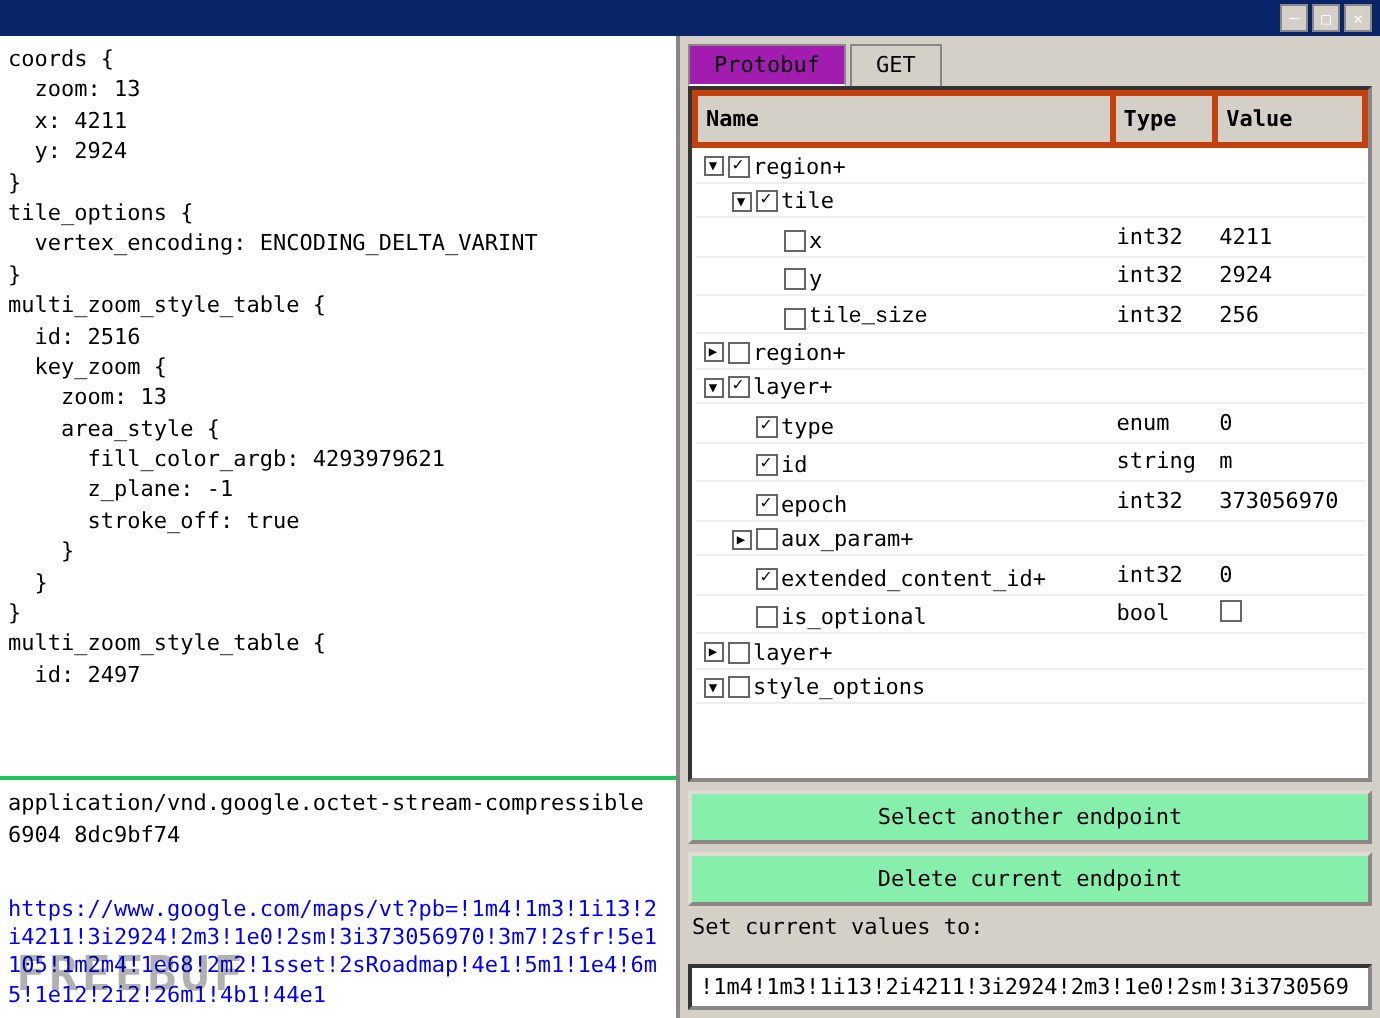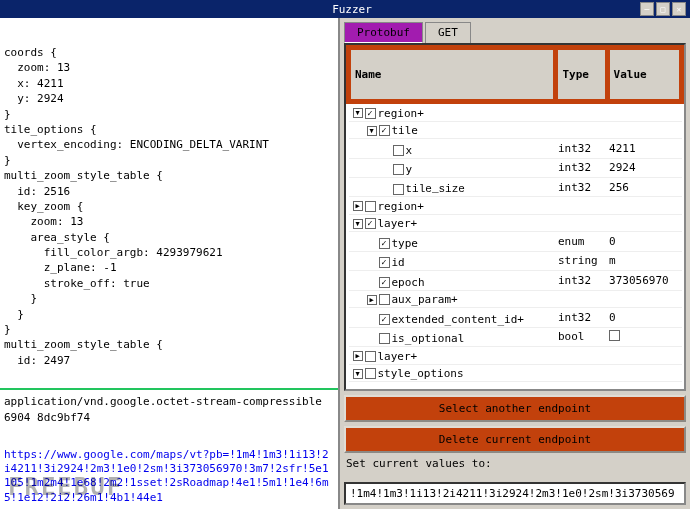--- a/index.html
+++ b/index.html
@@ -107,22 +107,22 @@
       margin: 0 4px;
       overflow: auto;
       font-size: 11px;
     }
     .tree-table {
       width: 100%;
       border-collapse: collapse;
     }
     .tree-table th {
       background: #d4d0c8;
-      border: 5px solid #c2410c;
-      padding: 18px 4px;
+      border: 3px solid #c2410c;
+      padding: 5px 4px;
       text-align: left;
       font-weight: bold;
       position: sticky;
       top: 0;
     }
     .tree-table td {
       padding: 1px 2px;
       border-bottom: 1px solid #eee;
       white-space: nowrap;
     }
@@ -140,21 +140,21 @@
     }
     .checkbox.checked { background: white; }
     
     .right-buttons {
       padding: 4px;
       display: flex;
       flex-direction: column;
       gap: 4px;
     }
     .action-btn {
-      background: #c2410c;
+      background: #86efac;
       border: 2px outset #e0dcd4;
       padding: 5px 8px;
       font-size: 11px;
       cursor: pointer;
       font-family: monospace;
     }
     .set-values-row {
       display: flex;
       flex-direction: column;
       gap: 12px;
@@ -184,29 +184,27 @@
       font-size: 24px;
       font-weight: bold;
       letter-spacing: 2px;
       color: #000;
       pointer-events: none;
     }
     .left-panel-inner {
       display: flex;
       flex: 1;
       overflow: hidden;
-      margin-top: 23px;
     }
   </style>
 </head>
 <body>
 
 <div class="titlebar">
   <span style="width:60px;"></span>
-  <span class="titlebar-title">Fuzzer</span>
   <div class="titlebar-controls">
     <div class="titlebar-btn">─</div>
     <div class="titlebar-btn">□</div>
     <div class="titlebar-btn">✕</div>
   </div>
 </div>
 
 <div class="main-content">
 
   <div class="left-panel">

